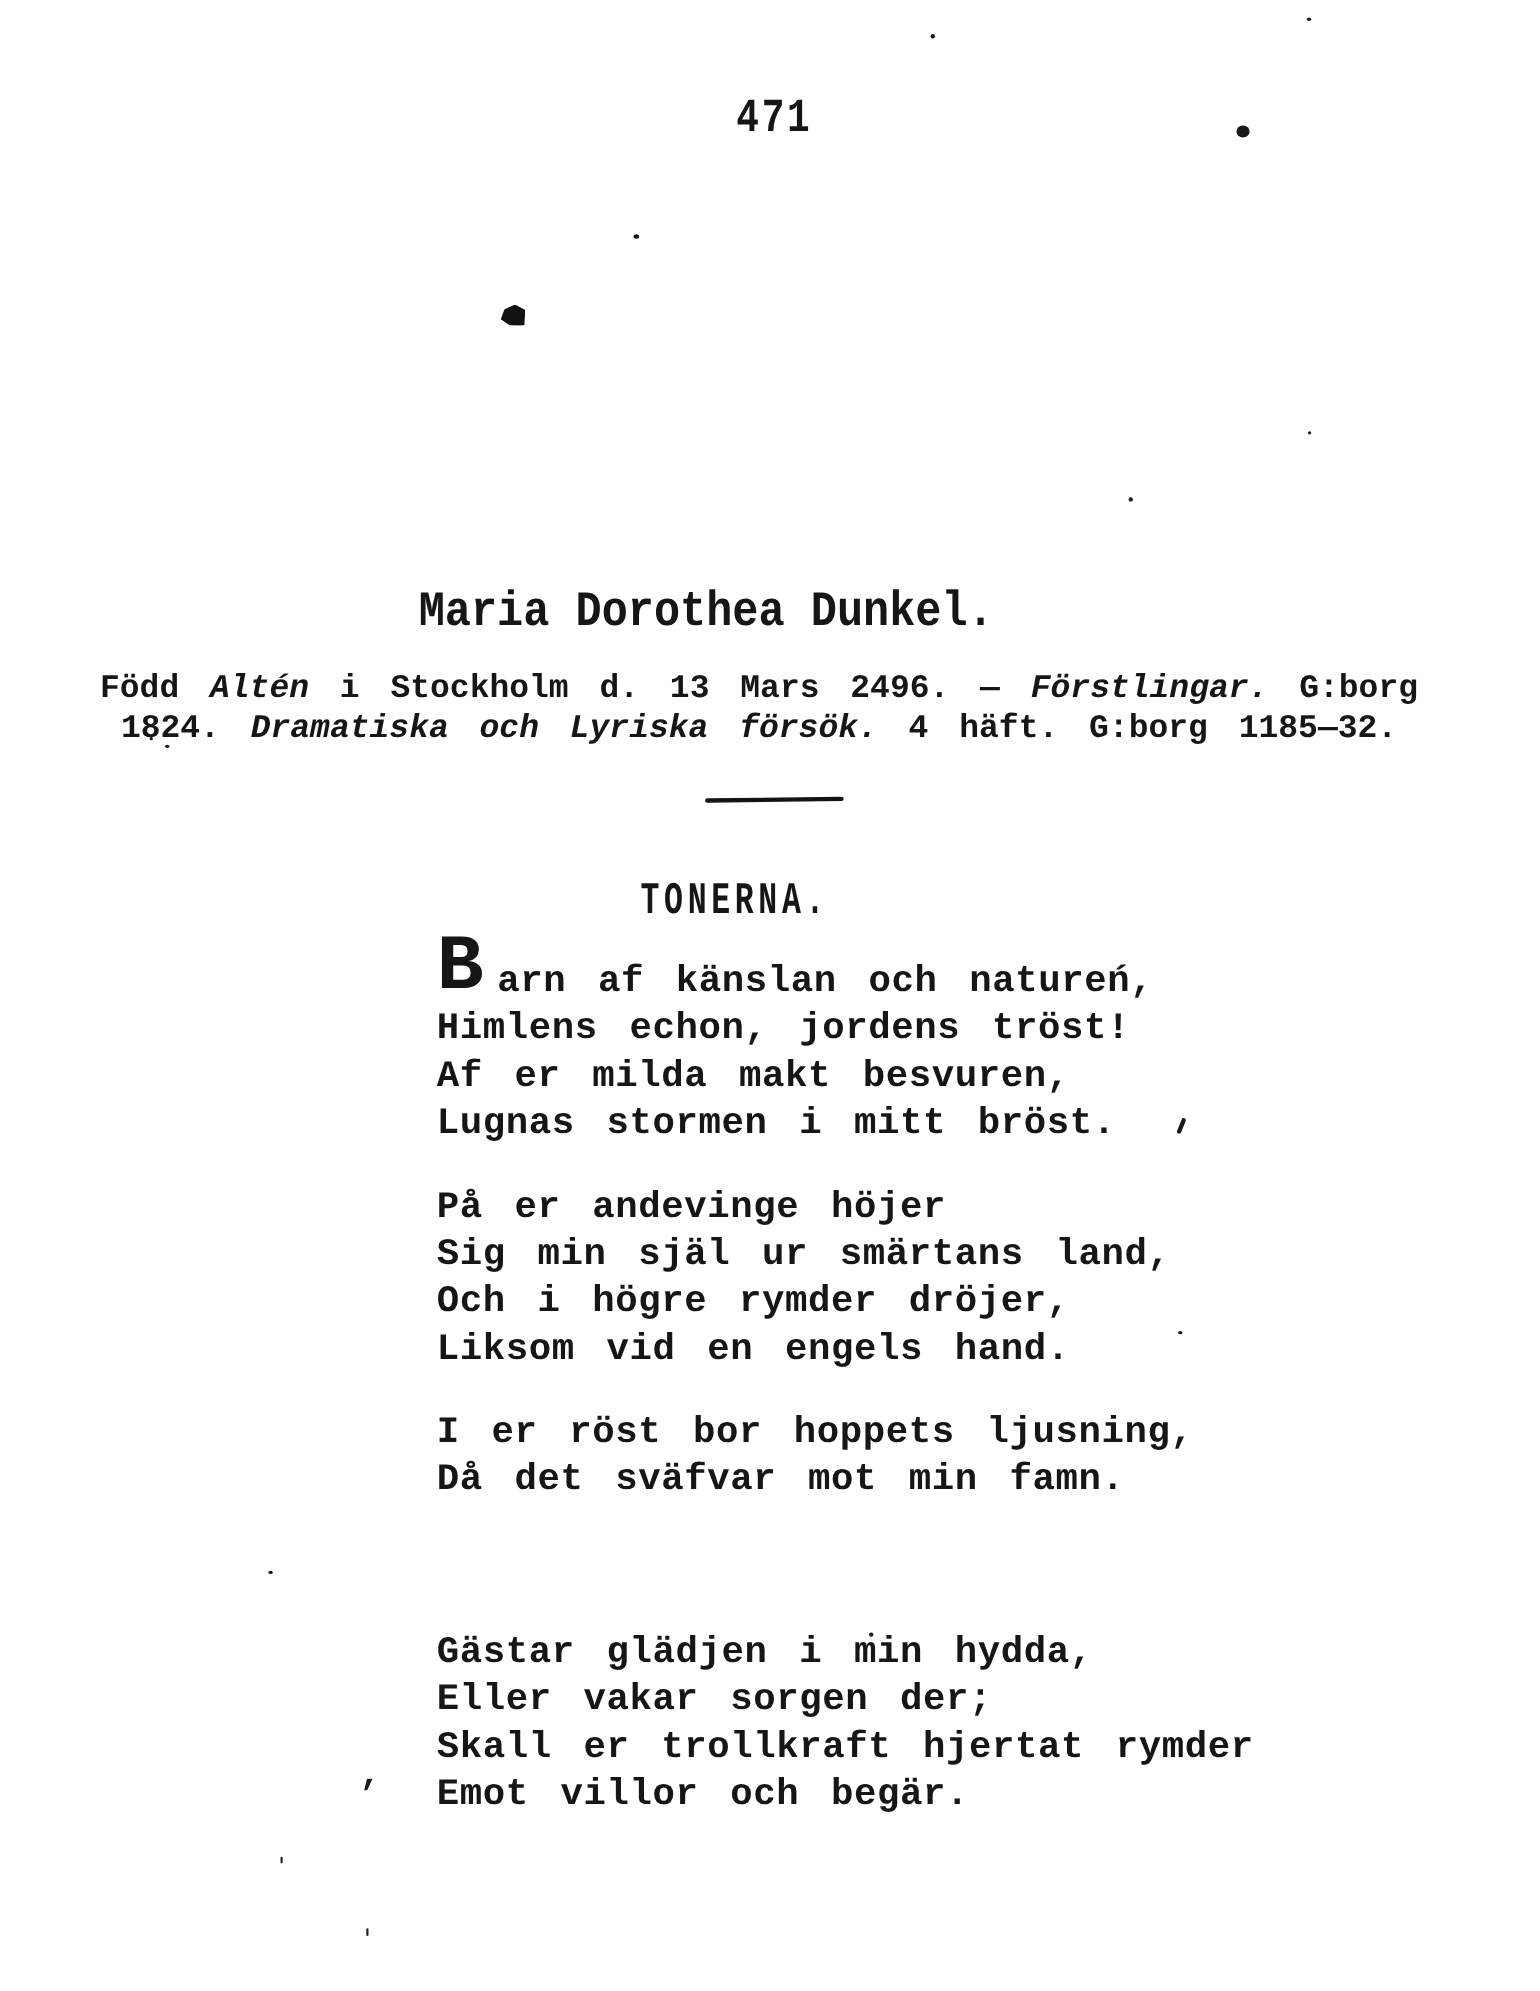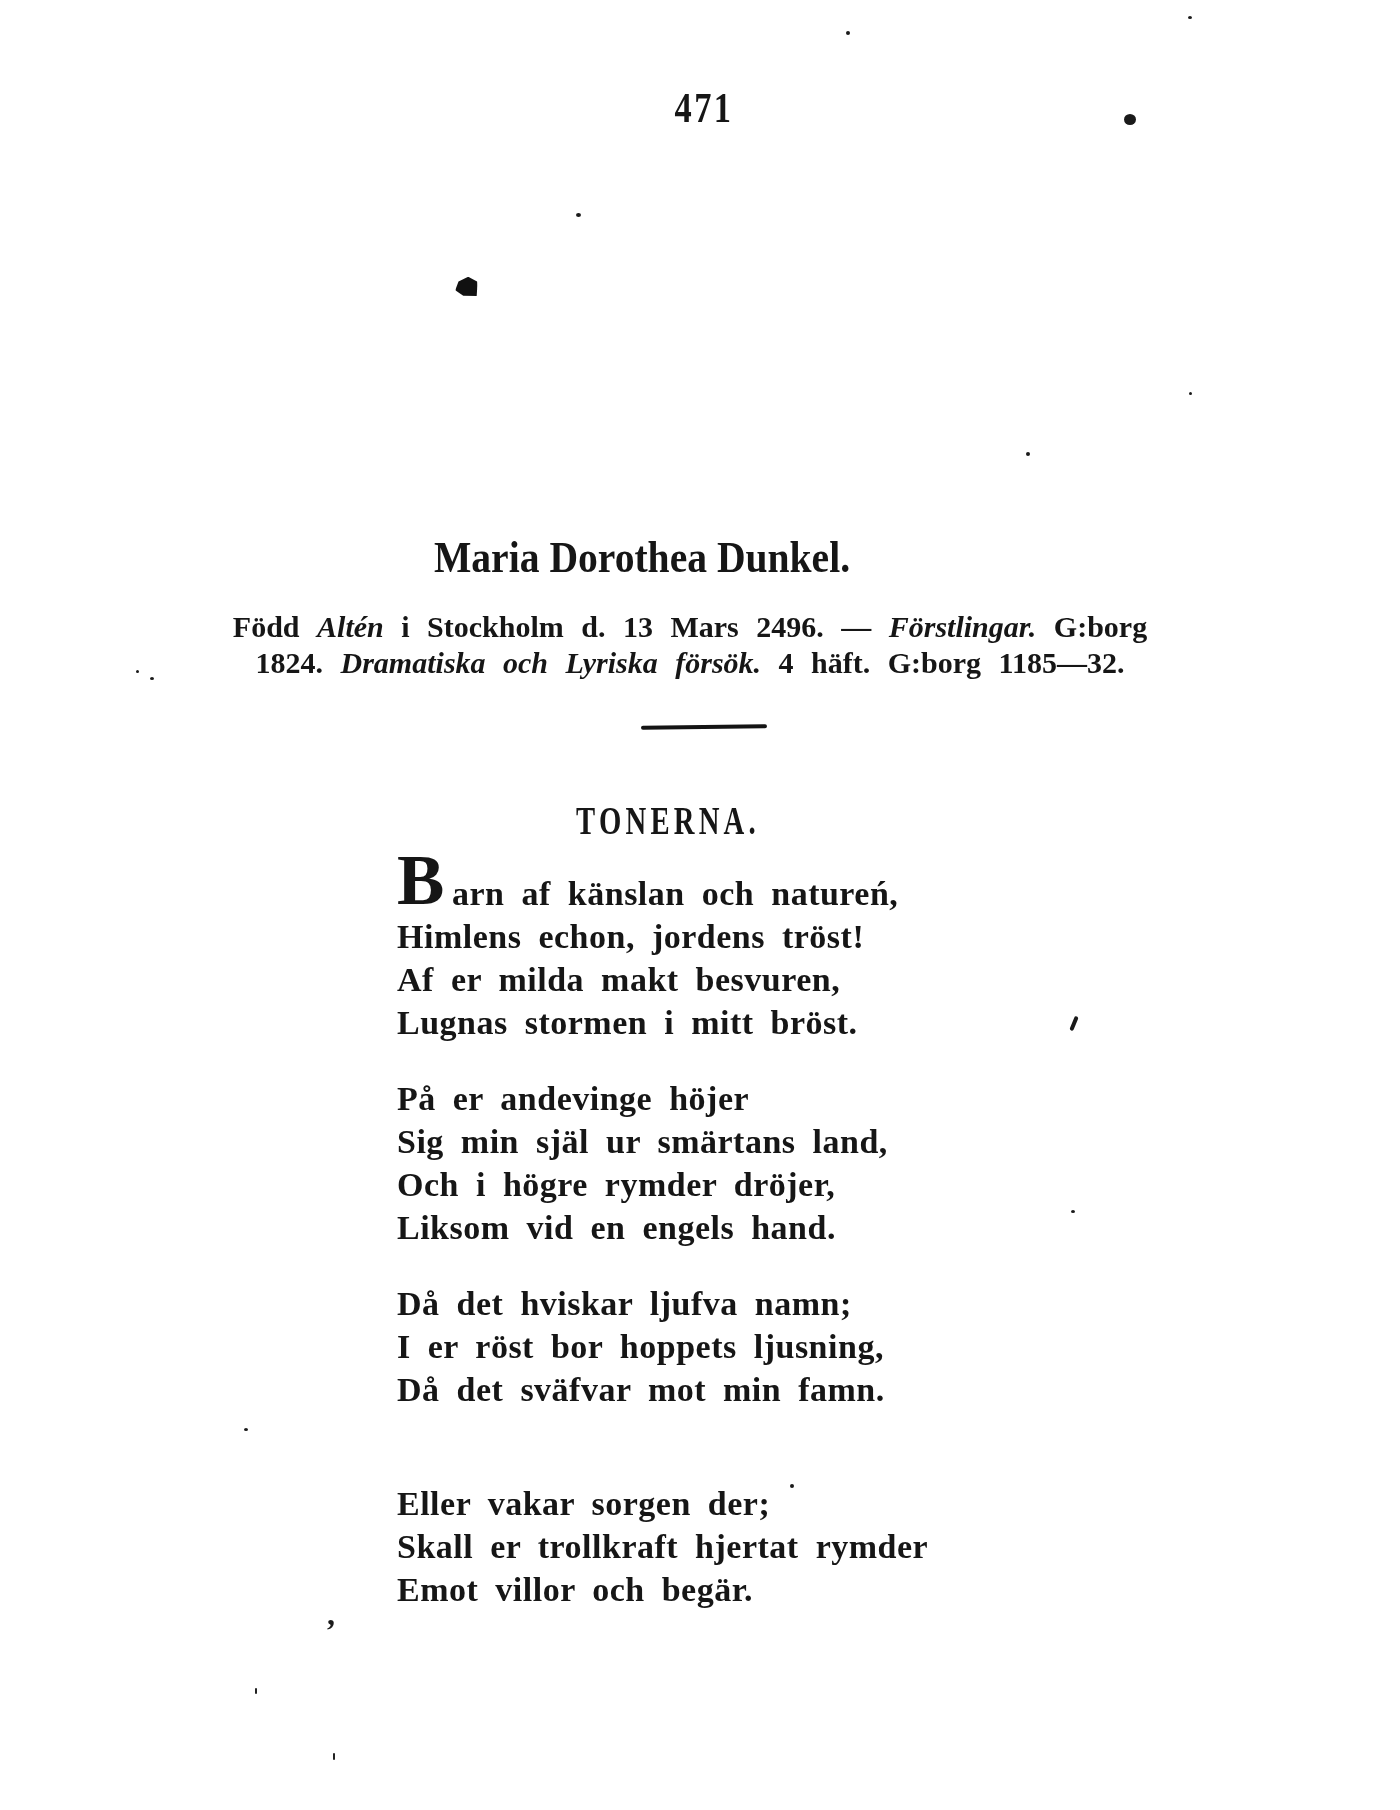--- a/index.html
+++ b/index.html
@@ -1,21 +1,21 @@
 <!DOCTYPE html>
 <html><head>
 <meta charset="utf-8">
 <style>
   html,body{margin:0;padding:0;background:#e8e8e8;}
   .page{
     position:relative;
     width:1400px;height:1810px;
     background:#ffffff;
     overflow:hidden;
-    font-family:Liberation Serif, serif;
+    font-family:Liberation Mono, monospace;
     color:#161616;
     font-weight:bold;
   }
   .page-number{
     position:absolute;left:0;top:87px;width:100%;
     text-align:center;
     font-size:43px;line-height:42px;letter-spacing:3px;
     transform:translateX(4px) scaleX(0.8);
   }
   .title{
@@ -99,25 +99,25 @@
       <div class="pline">Af er milda makt besvuren,</div>
       <div class="pline">Lugnas stormen i mitt bröst.</div>
     </div>
     <div class="stanza s2">
       <div class="pline">På er andevinge höjer</div>
       <div class="pline">Sig min själ ur smärtans land,</div>
       <div class="pline">Och i högre rymder dröjer,</div>
       <div class="pline">Liksom vid en engels hand.</div>
     </div>
     <div class="stanza s3">
-      <div class="pline">Då det hviskar ljufva namn;</div>
       <div class="pline">I er röst bor hoppets ljusning,</div>
       <div class="pline">Då det sväfvar mot min famn.</div>
     </div>
     <div class="stanza s4">
+      <div class="pline">Gästar glädjen i min hydda,</div>
       <div class="pline">Eller vakar sorgen der;</div>
       <div class="pline">Skall er trollkraft hjertat rymder</div>
       <div class="pline">Emot villor och begär.</div>
     </div>
   </div>
 
   <div class="speck" style="left:1124px;top:114px;width:12px;height:11px;"></div>
   <div class="speck" style="left:1188px;top:16px;width:4px;height:3px;"></div>
   <div class="speck" style="left:846px;top:31px;width:4px;height:4px;"></div>
   <div class="speck" style="left:576px;top:213px;width:5px;height:4px;"></div>

